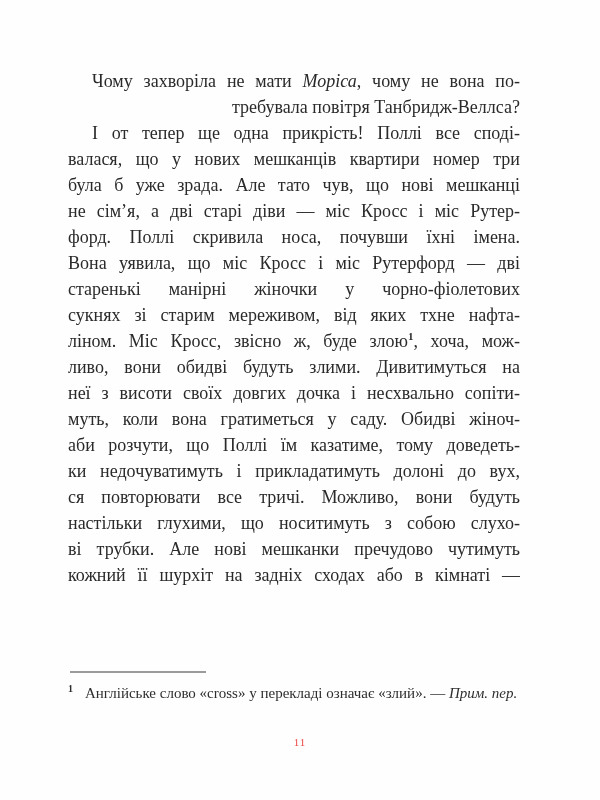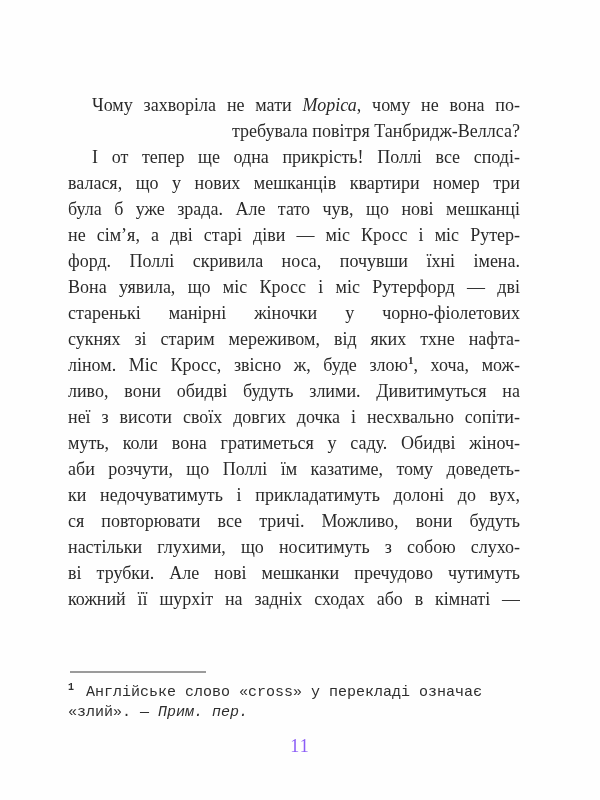--- a/index.html
+++ b/index.html
@@ -15,21 +15,21 @@
     left: 0; top: 0;
     width: 600px;
     height: 800px;
     background: #fefefe;
     color: #2a2a2a;
     overflow: hidden;
   }
   .body-text {
     position: absolute;
     left: 68px;
-    top: 92px;
+    top: 68px;
     width: 452px;
   }
   .line {
     font-size: 18px;
     line-height: 26px;
     height: 26px;
     overflow: hidden;
     text-align: justify;
     text-align-last: justify;
     -moz-text-align-last: justify;
@@ -62,38 +62,37 @@
     width: 136px;
     height: 2px;
     background: #9b9b9b;
     margin: 0 0 10px 2px;
   }
   .footnote-line {
     font-size: 15px;
     line-height: 20px;
     color: #2e2e2e;
     text-align: left;
-    font-family: Liberation Mono, monospace;
   }
   sup.footnote-marker {
     font-size: 10px;
     font-weight: bold;
     line-height: 0;
     vertical-align: super;
     margin-right: 12px;
   }
   .page-number {
     position: absolute;
     left: 0;
     top: 736px;
     width: 600px;
     text-align: center;
-    font-size: 18px;
+    font-size: 11px;
     letter-spacing: 1px;
-    color: #8b5cf6;
+    color: #ef4444;
   }
 </style>
 </head>
 <body>
 
 <div class="book-page">
   <div class="body-text" id="body-text">
       <div class="line indent"><span>Чому захворіла не мати </span><span class="seg-italic">Моріса</span><span>, чому не вона по-</span></div>
       <div class="line align-left"><span>требувала повітря Танбридж-Веллса?</span></div>
       <div class="line indent"><span>І от тепер ще одна прикрість! Поллі все споді-</span></div>

